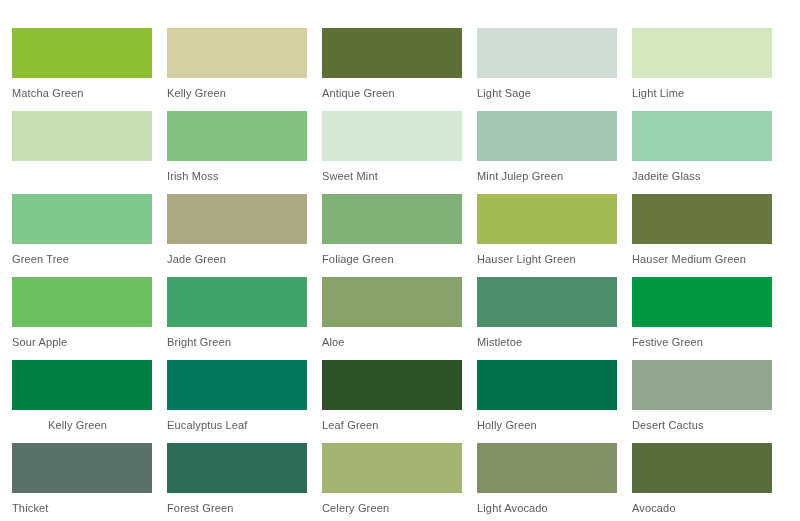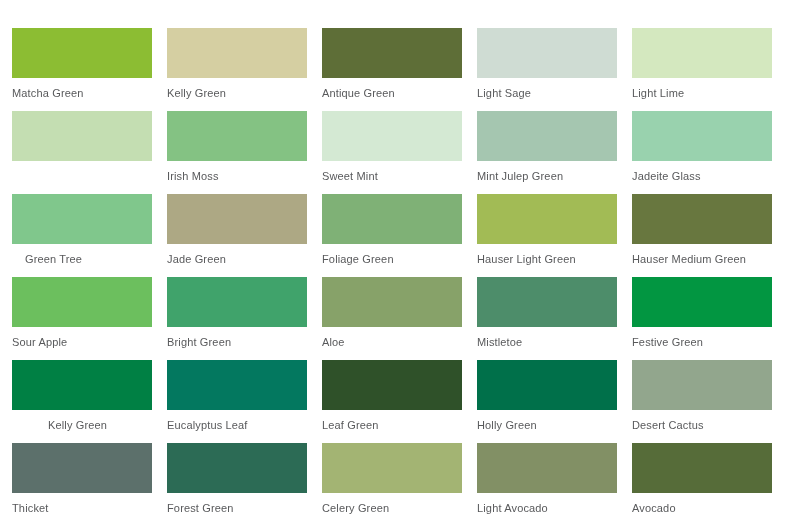--- a/index.html
+++ b/index.html
@@ -99,21 +99,21 @@
         <div class="swatch-label" style="color: rgb(88, 89, 91);">Mint Julep Green</div>
       </div>
       <div class="swatch-cell">
         <div class="swatch-chip" style="background-color: rgb(153, 210, 174);"></div>
         <div class="swatch-label" style="color: rgb(88, 89, 91);">Jadeite Glass</div>
       </div>
     </div>
     <div class="swatch-row">
       <div class="swatch-cell">
         <div class="swatch-chip" style="background-color: rgb(128, 199, 140);"></div>
-        <div class="swatch-label" style="color: rgb(88, 89, 91); margin-left: 13px;">Green Tree</div>
+        <div class="swatch-label" style="color: rgb(88, 89, 91);">Green Tree</div>
       </div>
       <div class="swatch-cell">
         <div class="swatch-chip" style="background-color: rgb(173, 168, 132);"></div>
         <div class="swatch-label" style="color: rgb(88, 89, 91);">Jade Green</div>
       </div>
       <div class="swatch-cell">
         <div class="swatch-chip" style="background-color: rgb(127, 177, 118);"></div>
         <div class="swatch-label" style="color: rgb(88, 89, 91);">Foliage Green</div>
       </div>
       <div class="swatch-cell">

